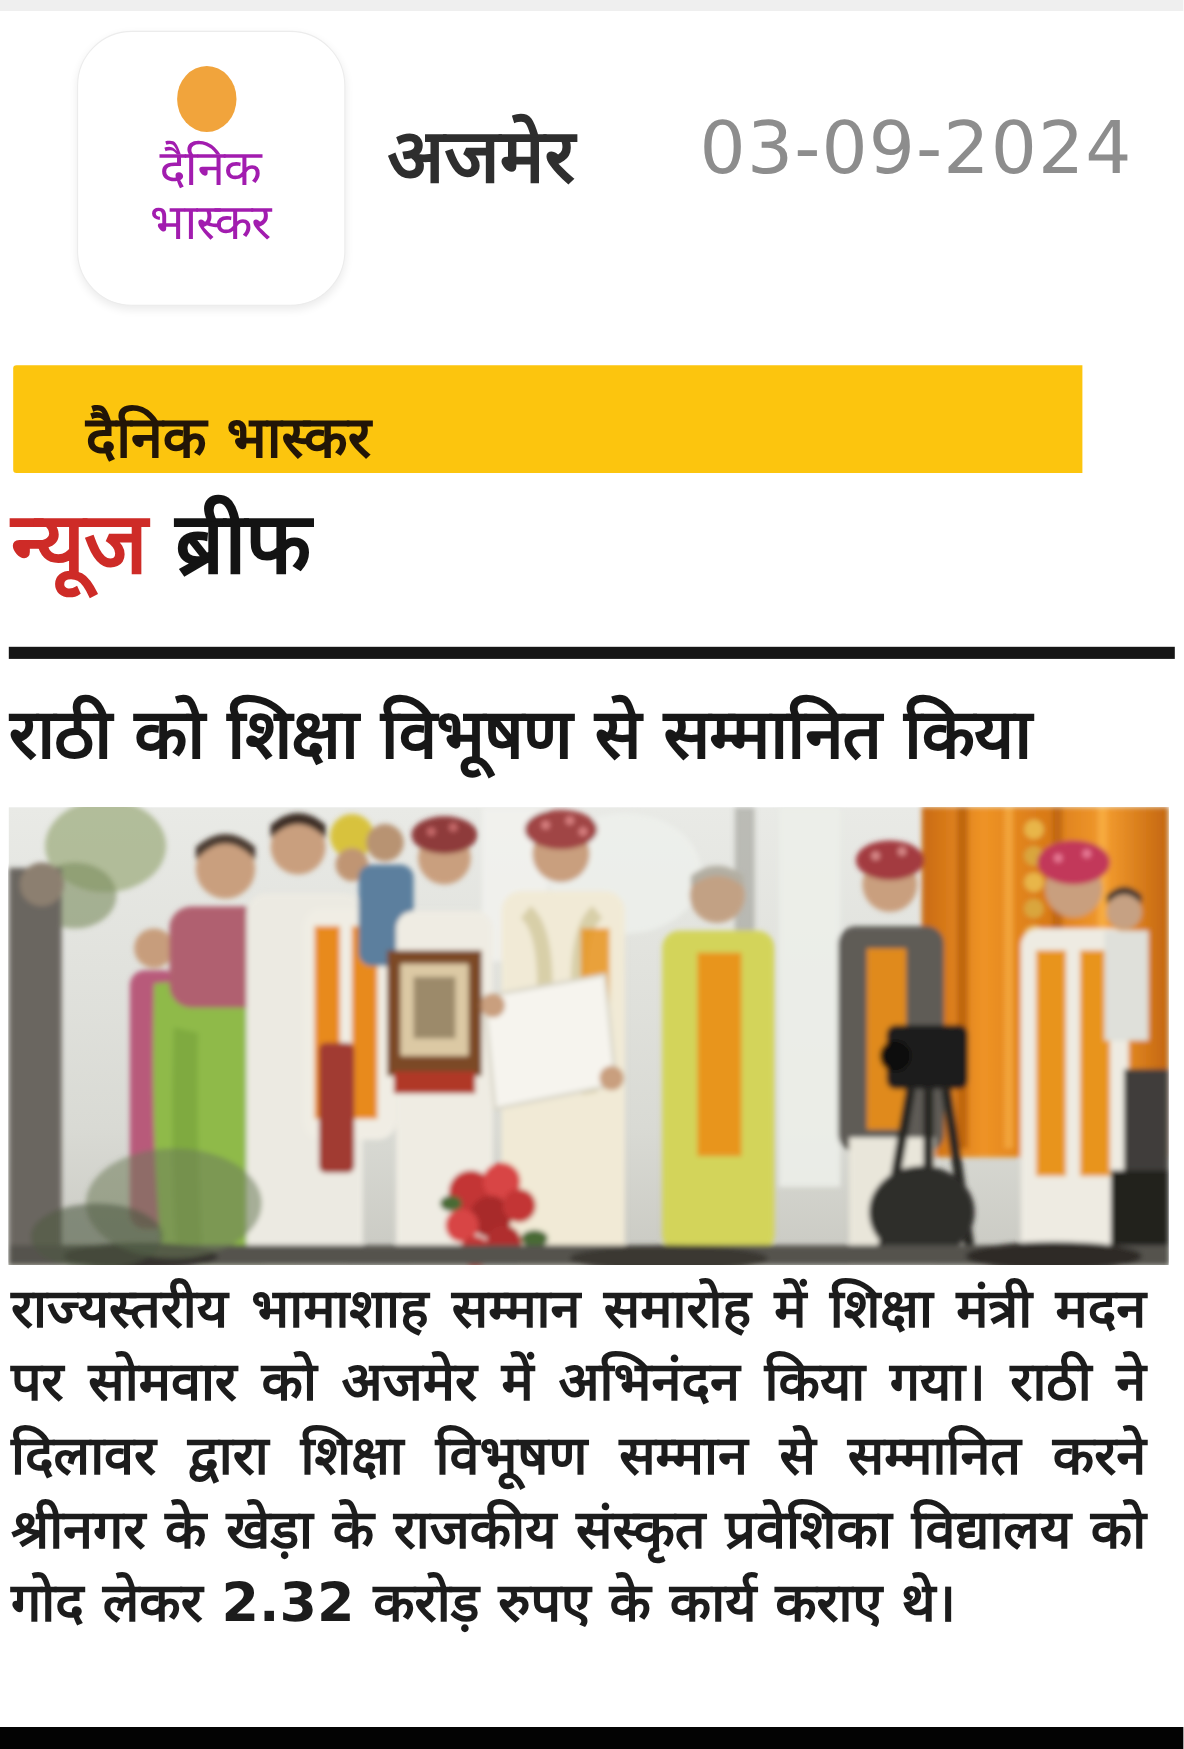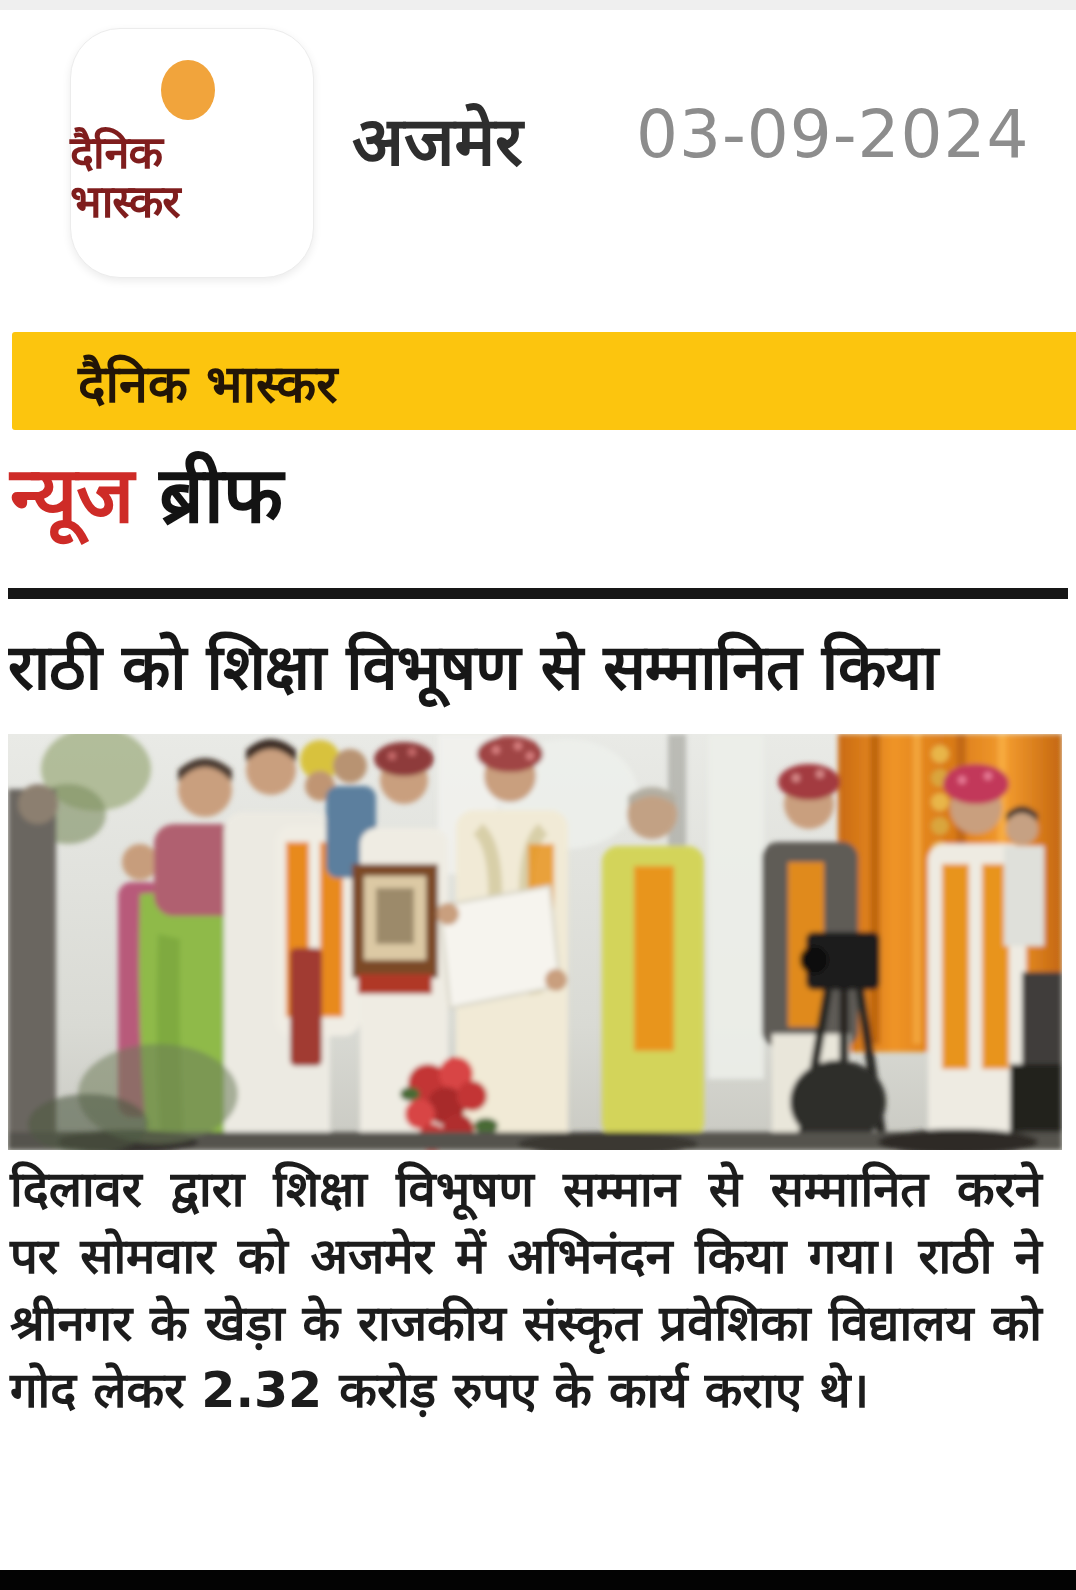--- a/index.html
+++ b/index.html
@@ -6,30 +6,30 @@
   body{width:1076px;height:1590px;position:relative;overflow:hidden;
        font-family:"DejaVu Sans","Liberation Sans",sans-serif;}
   .abs{position:absolute;}
 
   
   .top-strip{left:0;top:0;width:1076px;height:10px;background:#efefef;}
   .logo-card{left:70px;top:28px;width:242px;height:248px;background:#ffffff;
              border:1px solid #ececec;border-radius:50px;
              box-shadow:0 3px 8px rgba(0,0,0,.08);}
   .logo-sun{left:161px;top:60px;width:54px;height:60px;border-radius:50%;}
-  .logo-text{left:70px;top:128px;width:242px;text-align:left;
-             font-weight:700;font-size:45px;line-height:49px;color:#7f1d1d;
+  .logo-text{left:70px;top:128px;width:242px;text-align:center;
+             font-weight:400;font-size:45px;line-height:49px;color:#a21caf;
              letter-spacing:-1px;}
   .city{left:352px;top:92px;font-size:68px;font-weight:700;color:#2e2e2e;white-space:nowrap;}
   .date{left:636px;top:96px;font-size:66px;font-weight:400;color:#8d8d8d;
         white-space:nowrap;letter-spacing:1px;text-align:right;}
 
   
-  .masthead{left:12px;top:332px;width:1064px;height:98px;border-radius:3px 0 0 3px;
-            display:flex;align-items:center;}
+  .masthead{left:12px;top:332px;width:972px;height:98px;border-radius:3px 0 0 3px;
+            display:flex;align-items:flex-end;}
   .masthead-text{padding-left:66px;font-size:52px;font-weight:900;color:#221507;
                  letter-spacing:0px;white-space:nowrap;}
   .section-title{left:10px;top:435px;width:1060px;height:126px;white-space:nowrap;
                  font-size:78px;font-weight:900;line-height:120px;letter-spacing:-1px;}
   .st-black{color:#131313;}
   .rule{left:8px;top:588px;width:1060px;height:11px;background:#161616;}
   .headline{left:8px;top:604px;width:1062px;font-size:63px;font-weight:800;
             color:#171717;white-space:nowrap;overflow:hidden;letter-spacing:-1px;
             line-height:128px;}
   .photo-wrap{left:8px;top:734px;width:1054px;height:416px;background:#e7e8e4;
@@ -250,19 +250,20 @@
         <ellipse cx="600" cy="410" rx="90" ry="12" fill="#3a3833"></ellipse>
         <ellipse cx="950" cy="408" rx="80" ry="13" fill="#2e2c28"></ellipse>
         <ellipse cx="150" cy="360" rx="80" ry="50" fill="#6d7b5a" opacity=".55"></ellipse>
         <ellipse cx="80" cy="390" rx="60" ry="30" fill="#4f5a42" opacity=".6"></ellipse>
       </g>
     </g>
   </svg>
 </div>
 
 <div class="abs body-text">
+  <div class="body-line">राज्यस्तरीय भामाशाह सम्मान समारोह में शिक्षा मंत्री मदन</div>
+  <div class="body-line">पर सोमवार को अजमेर में अभिनंदन किया गया। राठी ने</div>
   <div class="body-line">दिलावर द्वारा शिक्षा विभूषण सम्मान से सम्मानित करने</div>
-  <div class="body-line">पर सोमवार को अजमेर में अभिनंदन किया गया। राठी ने</div>
   <div class="body-line">श्रीनगर के खेड़ा के राजकीय संस्कृत प्रवेशिका विद्यालय को</div>
   <div class="body-line last">गोद लेकर 2.32 करोड़ रुपए के कार्य कराए थे।</div>
 </div>
 
 <div class="abs bottom-bar"></div>
 
 </body></html>

